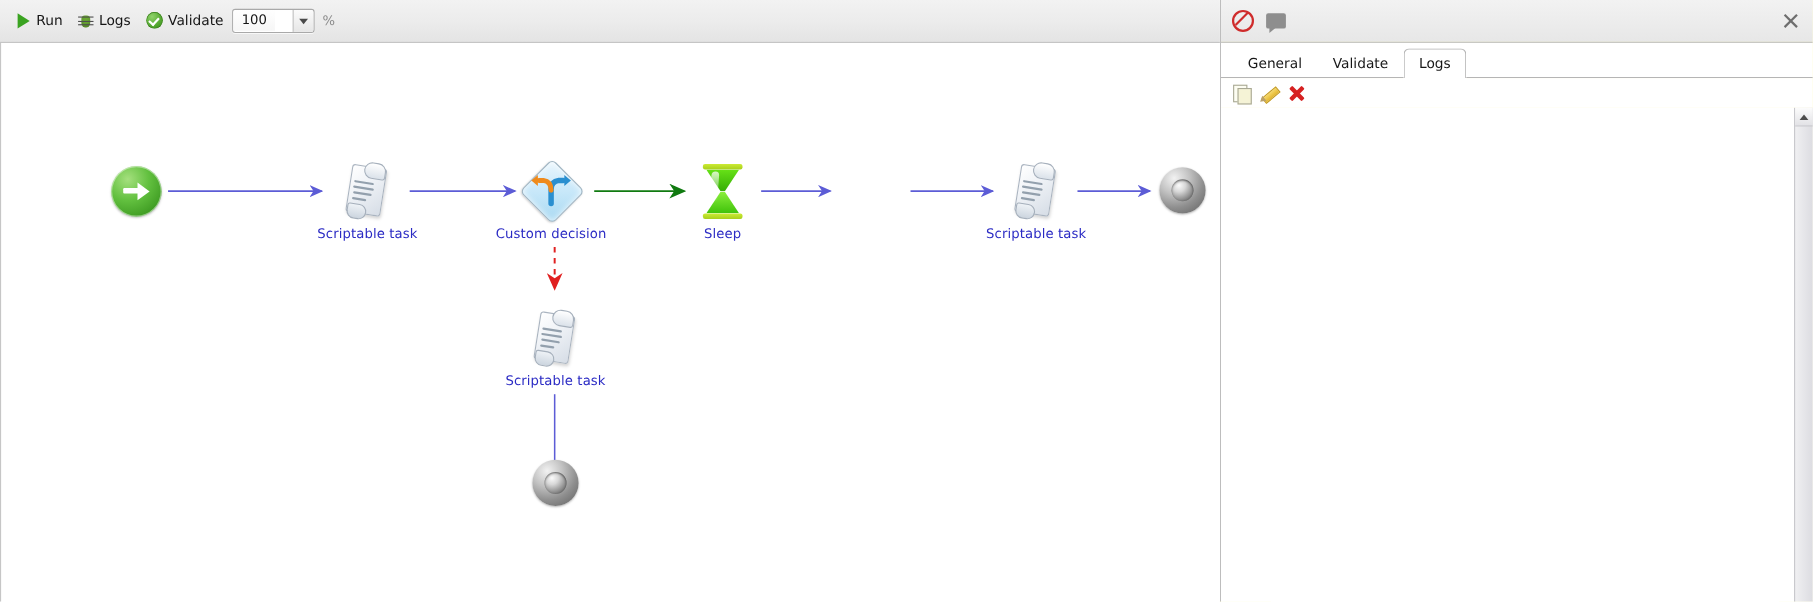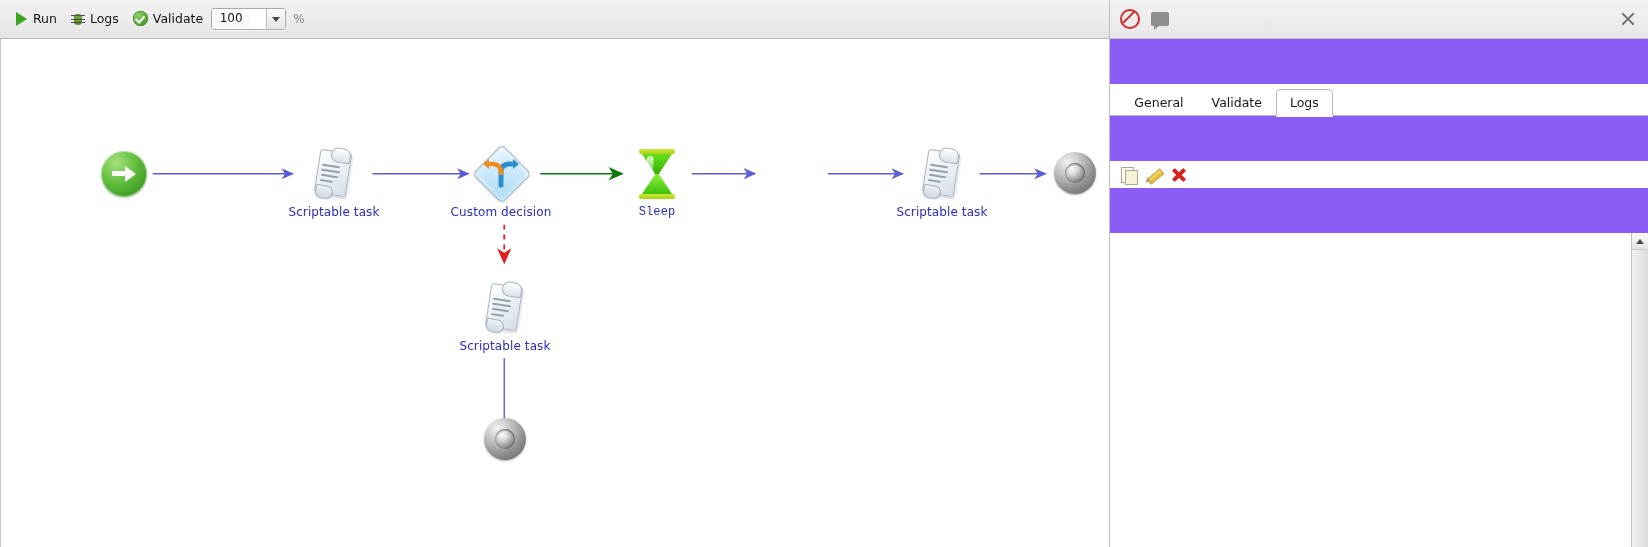--- a/index.html
+++ b/index.html
@@ -130,22 +130,22 @@
   
   .g-user{width:44px;height:50px;position:relative;}
   .g-user .head{position:absolute;left:13px;top:2px;width:18px;height:18px;border-radius:50%;
       background:radial-gradient(circle at 35% 28%,#b9e3f7 0%,#77c6ea 55%,#4ba6d4 100%);}
   .g-user .body{position:absolute;left:3px;top:20px;width:38px;height:28px;
       border-radius:14px 14px 3px 3px;
       background:linear-gradient(to bottom,#8ed1ef 0%,#5fb6de 55%,#4aa4cf 100%);}
   .g-user .nk{position:absolute;left:15px;top:17px;width:14px;height:7px;background:#79c7e9;}
 
   
-  .panel{width:538px;height:547px;background:#8b5cf6;display:flex;flex-direction:column;
-        border-left:1px solid #bdbdbd;gap:45px;}
+  .panel{width:538px;height:547px;background:#fef9c3;display:flex;flex-direction:column;
+        border-left:1px solid #bdbdbd;}
   .panel-top{height:38px;min-height:38px;display:flex;align-items:center;
       background:linear-gradient(to bottom,#f2f2f2,#e7e7e7);
       border-bottom:1px solid #c2c2c2;padding:0 6px;position:relative;}
   .ico-stop{width:16px;height:16px;border-radius:50%;border:2.2px solid #cf2b2b;
       position:relative;margin-left:4px;}
   .ico-stop:after{content:"";position:absolute;left:-1px;top:5px;width:16px;height:2.2px;
       background:#cf2b2b;transform:rotate(-45deg);}
   .ico-bubble{width:18px;height:14px;background:#8e8e8e;border-radius:2px;position:relative;
       margin-left:11px;}
   .ico-bubble:after{content:"";position:absolute;left:3px;top:13px;
@@ -282,21 +282,21 @@
                 <path d="M26 38 L26 25 Q26 18 33 17 L37 17" stroke="#2a8fd0" stroke-width="5" fill="none" stroke-linecap="round"></path>
                 <path d="M38 12 L44 17 L38 22 Z" fill="#2a8fd0"></path>
                 <path d="M26 26 Q26 18 19 17 L15 17" stroke="#ef8a1c" stroke-width="4.5" fill="none" stroke-linecap="round"></path>
                 <path d="M14 12 L8 17 L14 22 Z" fill="#ef8a1c"></path>
               </svg>
             </div>
           </div>
           <div class="cap">Custom decision</div>
         </div>
 
-        <div class="node" style="left:656px;top:110px;font-family:Liberation Mono, monospace;">
+        <div class="node" style="left:656px;top:110px;">
           <div class="glyph">
             <div class="g-sleep">
                 <div class="cap2 t"></div>
                 <div class="bulbT"></div>
               <div class="bulbB"></div>
                 <div class="cap2 b"></div>
                 <div class="shine"></div>
               </div>
           </div>
           <div class="cap">Sleep</div>

